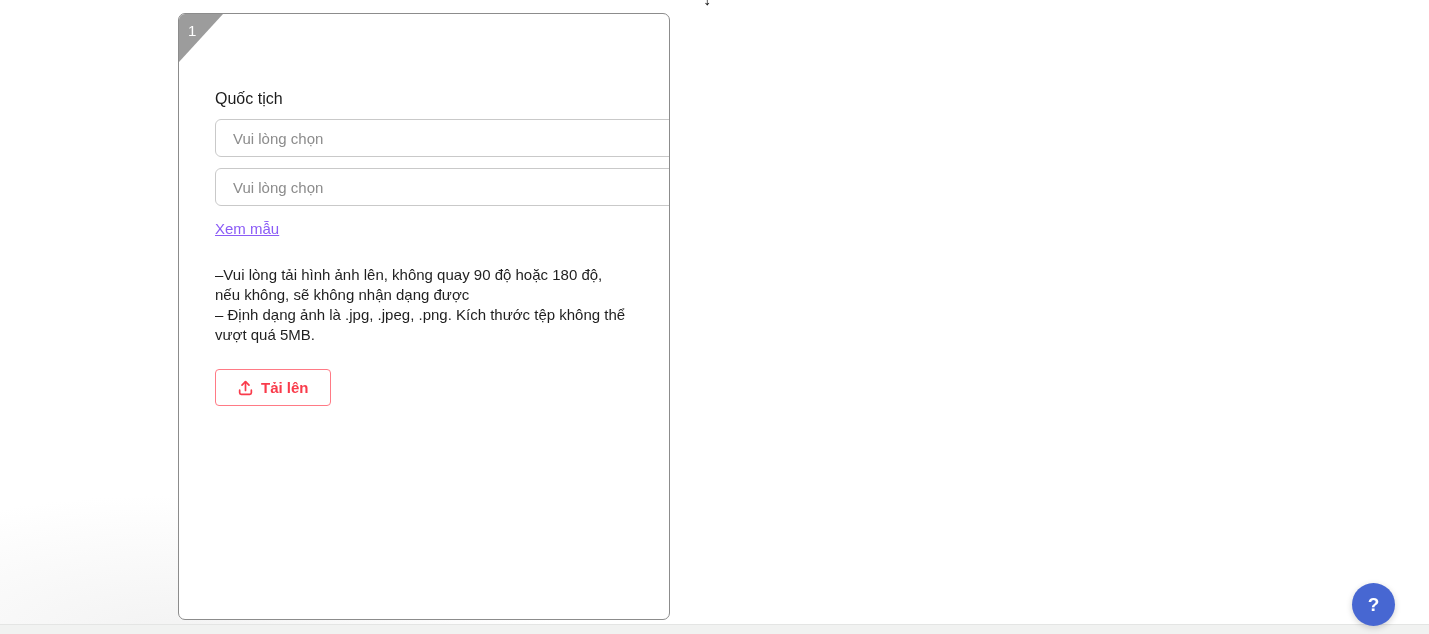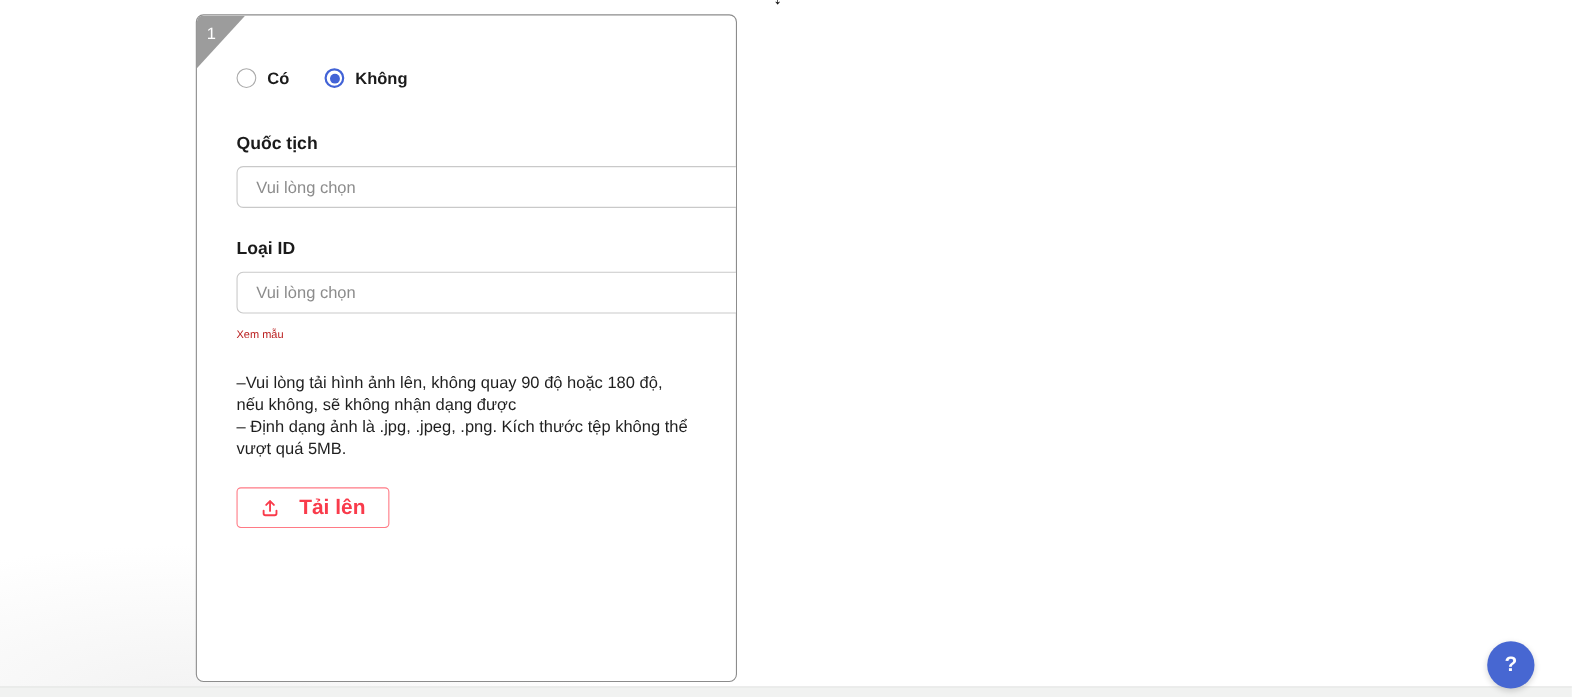--- a/index.html
+++ b/index.html
@@ -67,52 +67,52 @@
   }
   .radio-circle.selected {
     border: 2px solid #4263d6;
   }
   .radio-circle.selected::after {
     content: ""; width: 9px; height: 9px; border-radius: 50%;
     background: #4263d6; display: block;
   }
   .radio-label { font-size: 15px; font-weight: 600; color: #1b1b1b; }
   .field-label {
-    font-size: 16px; font-weight: 700; color: #1b1b1b;
+    font-size: 16px; font-weight: 400; color: #1b1b1b;
   }
   .field-label.first { margin-top: 41px; }
   .field-label.second { margin-top: 29px; }
   .select {
     margin-top: 11px;
     width: 488px; height: 38px;
     border: 1px solid #c9c9c9; border-radius: 6px;
     background: #ffffff;
     display: flex; align-items: center; justify-content: space-between;
     padding: 0 16px 0 17px;
     cursor: pointer;
   }
   .select .placeholder { font-size: 15px; color: #8c8c8c; }
   .upload-title { margin-top: 28px; font-size: 16px; font-weight: 700; }
   .sample-link {
-    margin-top: 14px; font-size: 10px; color: #b91c1c;
-    display: inline-block; cursor: pointer;
+    margin-top: 14px; font-size: 15px; color: #8b5cf6;
+    display: inline-block; cursor: pointer; text-decoration: underline;
   }
   .instructions {
     margin-top: 27px;
     font-size: 15px; line-height: 20px; color: #1f1f1f;
     white-space: pre-line;
     max-width: 412px;
   }
   .upload-btn {
     margin-top: 24px;
-    display: inline-flex; align-items: center; gap: 18px;
+    display: inline-flex; align-items: center; gap: 7px;
     height: 37px; padding: 0 21px;
     background: #ffffff;
     border: 1px solid #ff7a85; border-radius: 4px;
-    color: #f93b4b; font-size: 19px; font-weight: 700;
+    color: #f93b4b; font-size: 15px; font-weight: 700;
     cursor: pointer;
     font-family: inherit;
   }
   .help-fab {
     position: absolute; left: 1352px; top: 583px;
     width: 43px; height: 43px; border-radius: 50%;
     background: #4767d2;
     color: #ffffff; font-size: 19px; font-weight: 700;
     display: flex; align-items: center; justify-content: center;
     border: none; cursor: pointer;
@@ -130,42 +130,31 @@
 <span class="scroll-hint">↓</span>
 
 <div class="card">
   <div class="corner-badge">
     <span class="num">1</span>
   </div>
 
   <div class="card-content">
 
 
-    <div class="radio-row">
-      <div class="radio-option">
-        <span class="radio-circle"></span>
-        <span class="radio-label">Có</span>
-      </div>
-      <div class="radio-option">
-        <span class="radio-circle selected"></span>
-        <span class="radio-label">Không</span>
-      </div>
-    </div>
 
     <div class="field-label first">Quốc tịch</div>
     <div class="select">
       <span class="placeholder">Vui lòng chọn</span>
       <span>
         <svg class="icon-svg" width="16" height="16" viewBox="0 0 16 16" fill="none">
           <path d="M3.5 6 L8 10.5 L12.5 6" stroke="#1f1f1f" stroke-width="2" stroke-linecap="round" stroke-linejoin="round"></path>
         </svg>
       </span>
     </div>
 
-    <div class="field-label second">Loại ID</div>
     <div class="select">
       <span class="placeholder">Vui lòng chọn</span>
       <span>
         <svg class="icon-svg" width="16" height="16" viewBox="0 0 16 16" fill="none">
           <path d="M3.5 6 L8 10.5 L12.5 6" stroke="#1f1f1f" stroke-width="2" stroke-linecap="round" stroke-linejoin="round"></path>
         </svg>
       </span>
     </div>
 
 

